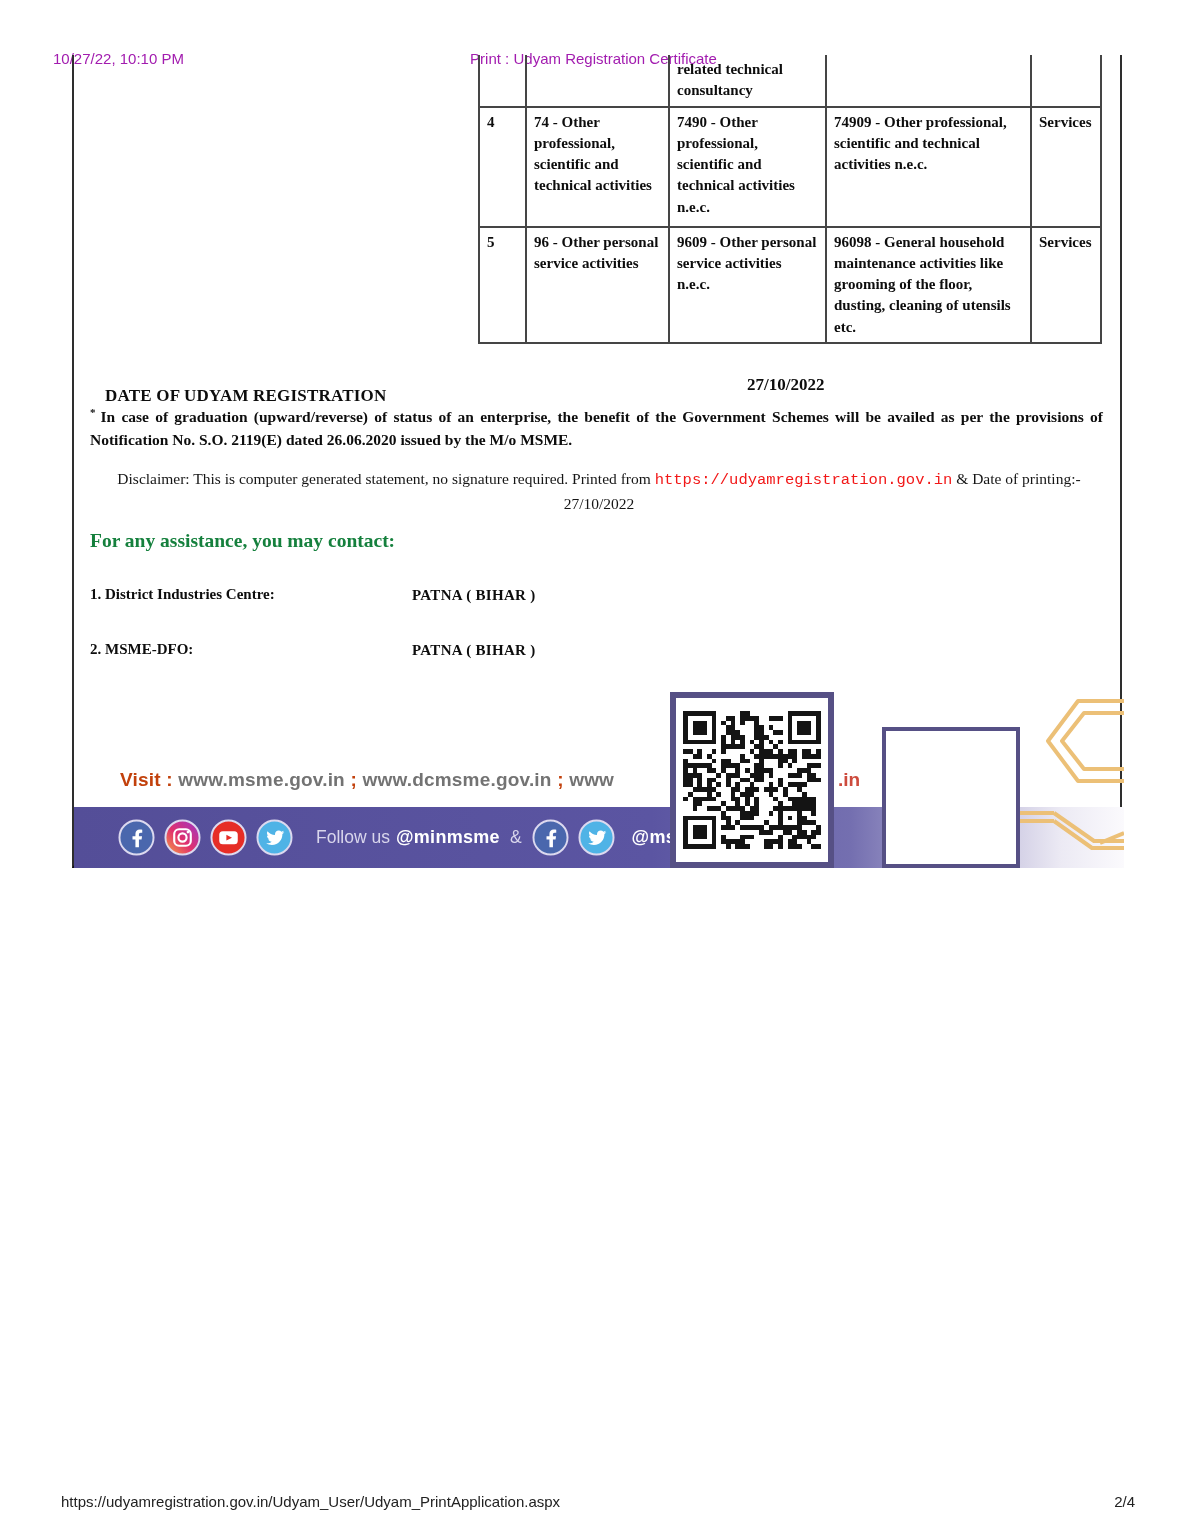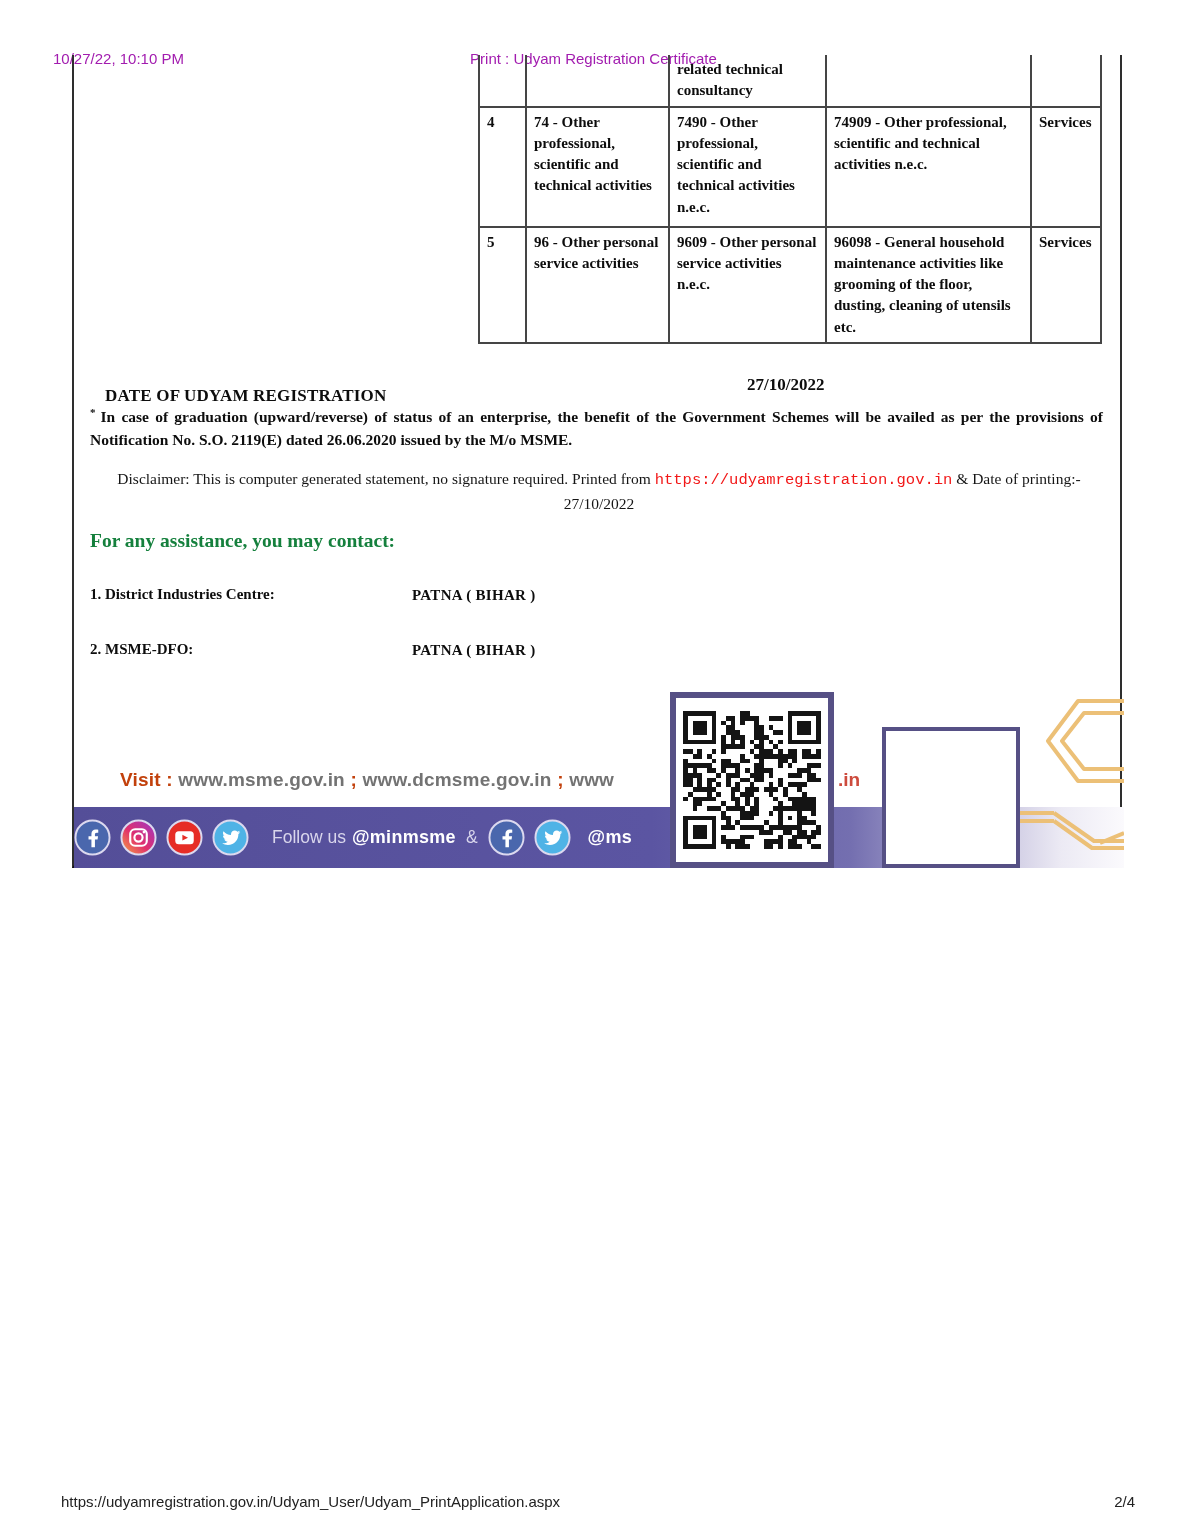--- a/index.html
+++ b/index.html
@@ -52,21 +52,21 @@
   .contact-row .cval { position:absolute; left:322px; top:2px; font-size:15px; letter-spacing:.3px; }
 
   
   .visit-line { position:absolute; left:46px; top:714px; font-size:19px; font-weight:bold; letter-spacing:.2px; white-space:nowrap; }
   .visit-line .drk { color:#c2410c; } .visit-line .red { color:#737373; }
   .visit-frag-end { position:absolute; left:764px; top:714px; font-size:19px; font-weight:bold; color:#cd4b3d; }
 
   
   .strip { position:absolute; left:0; top:752px; width:1050px; height:61px;
            background:linear-gradient(to right,#544e98 0%, #5b55a2 55%, #746fb0 74%, #b7b3d6 85%, #eceaf4 94%, #fbfafd 100%);
-           display:flex; align-items:center; }
+           display:flex; align-items:center; padding-left:44px; }
   .strip .sicon { width:37px; height:37px; margin-right:9px; flex:0 0 auto; }
   .strip .ftxt { font-size:17.5px; color:#d9d6ec; margin:0 6px 0 14px; }
   .strip .fbold { font-size:18px; font-weight:bold; color:#ffffff; letter-spacing:.3px; }
   .strip .amp { font-size:17.5px; color:#d9d6ec; margin:0 10px; }
   .strip .handle2 { margin-left:8px; }
 
   
   .hex-decor { position:absolute; left:946px; top:630px; width:104px; height:183px; }
 
   

